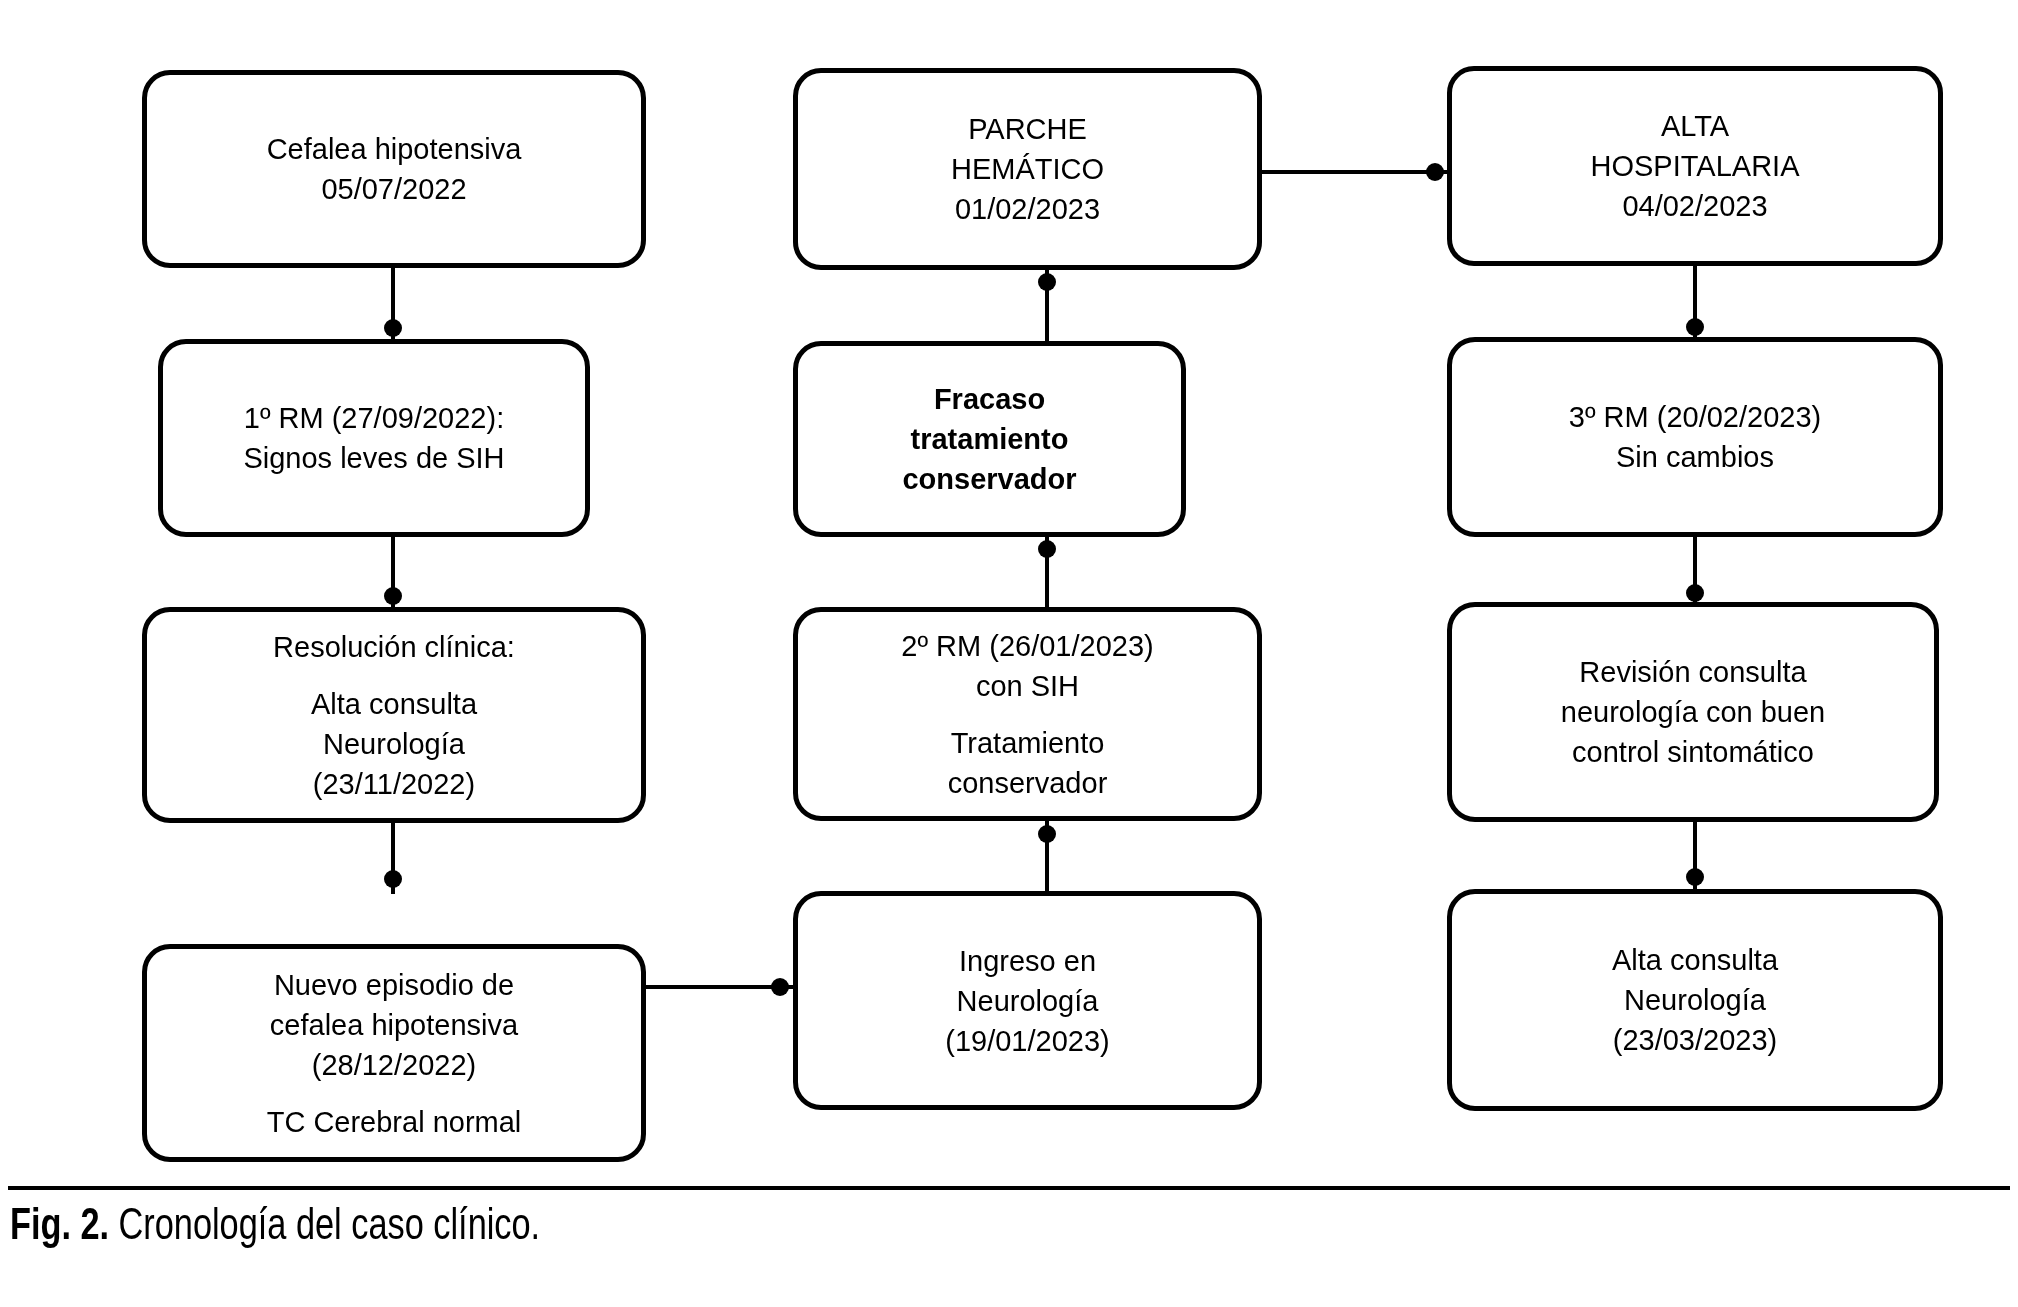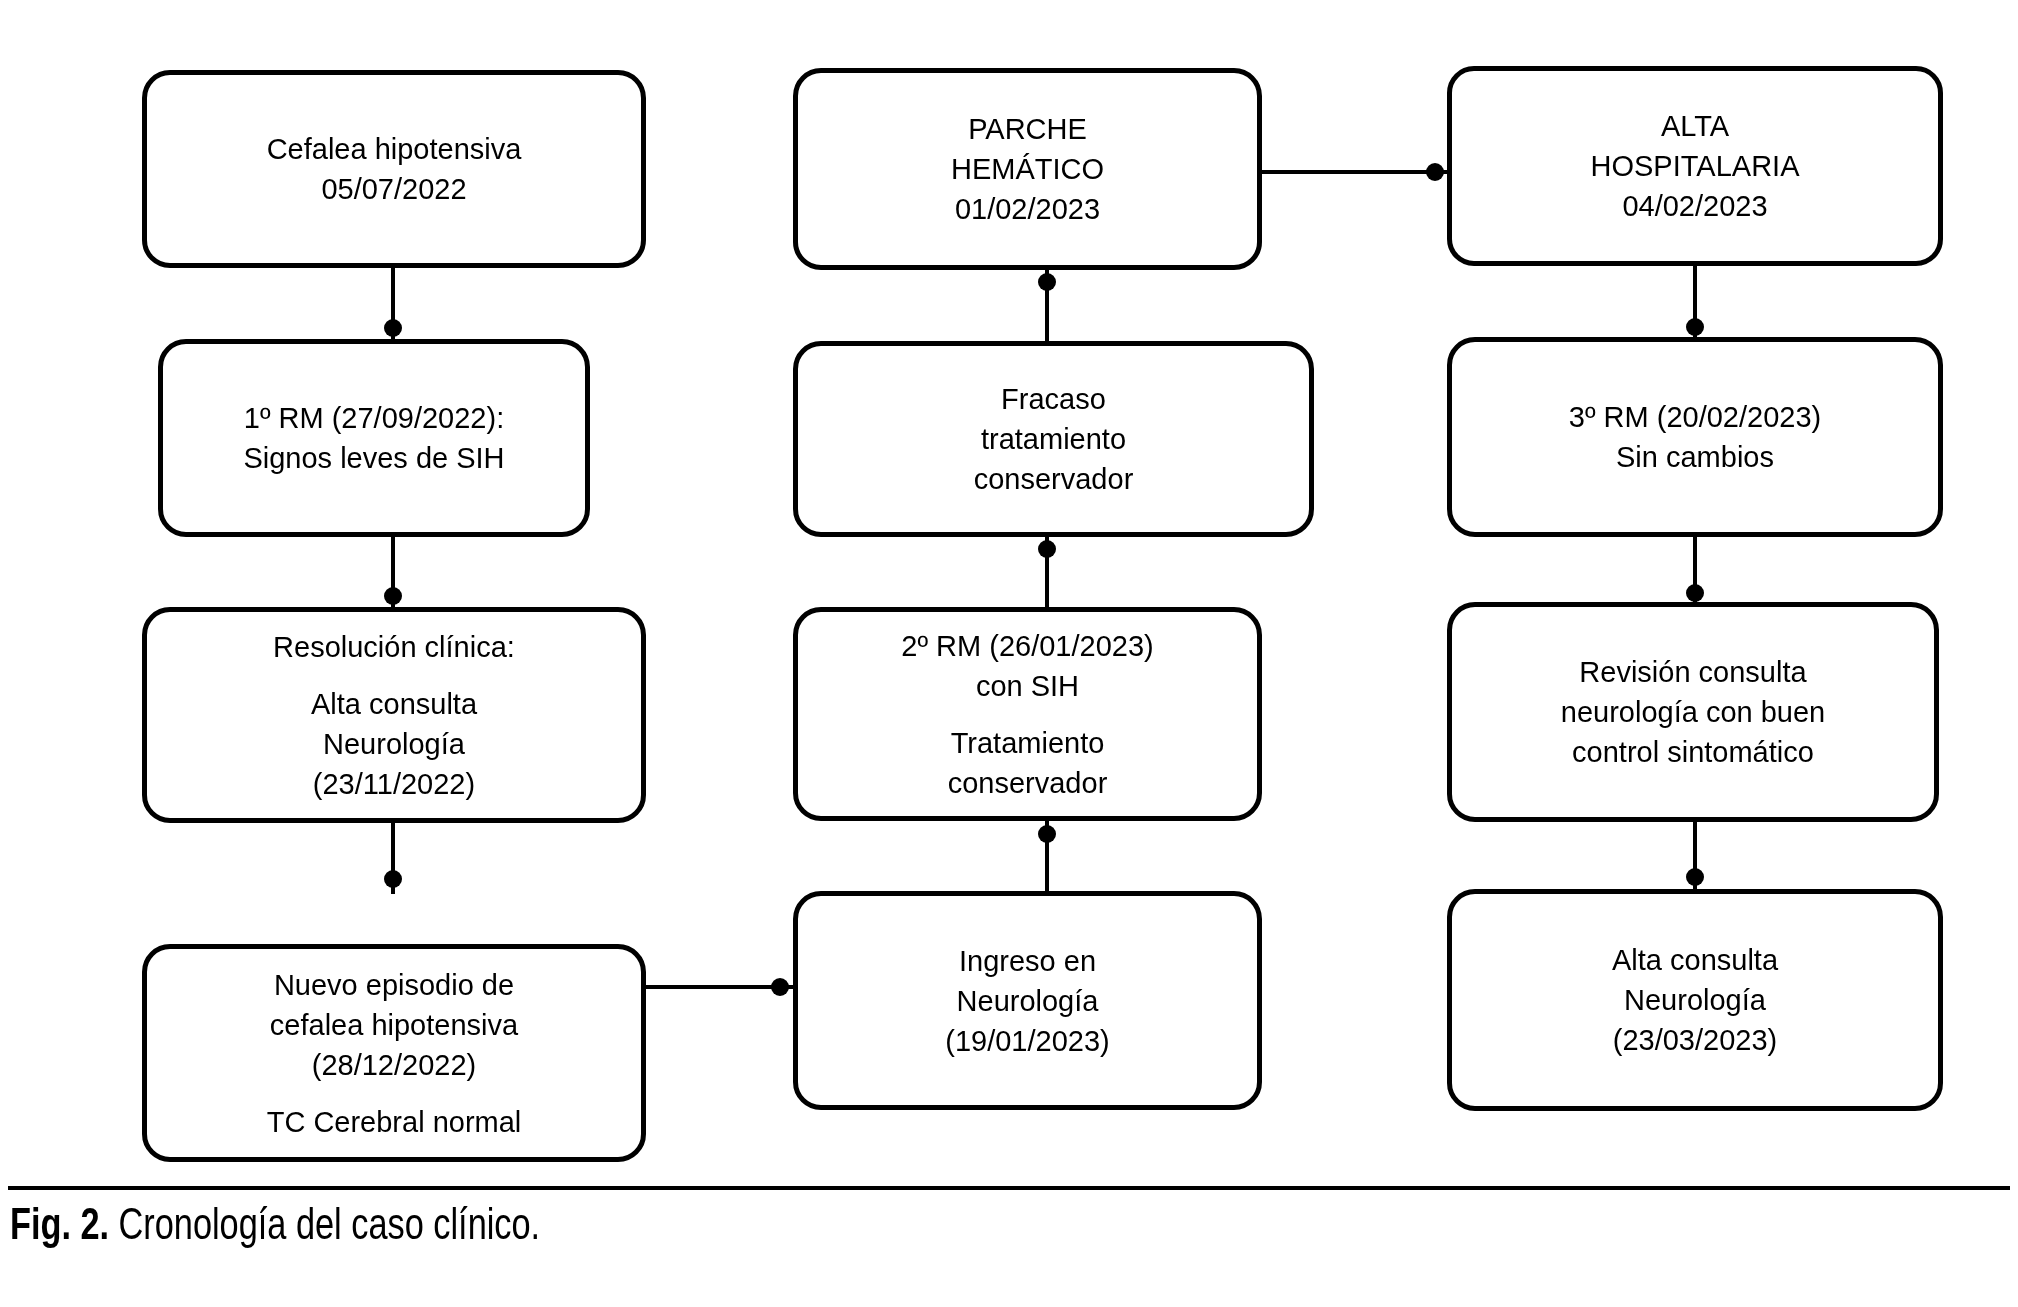--- a/index.html
+++ b/index.html
@@ -77,21 +77,21 @@
 (28/12/2022)</div>
     <div class="para">TC Cerebral normal</div>
   </div>
 
   <div class="node" style="left:793px; top:68px;  width:469px; height:202px;">
     <div class="para">PARCHE
 HEMÁTICO
 01/02/2023</div>
 
   </div>
-  <div class="node" style="left:793px; top:341px; width:521px; height:196px;">
+  <div class="node" style="left:793px; top:341px; width:393px; height:196px;font-weight:bold;">
     <div class="para">Fracaso
 tratamiento
 conservador</div>
 
   </div>
   <div class="node" style="left:793px; top:607px; width:469px; height:214px;">
     <div class="para">2º RM (26/01/2023)
 con SIH</div>
     <div class="para">Tratamiento
 conservador</div>

